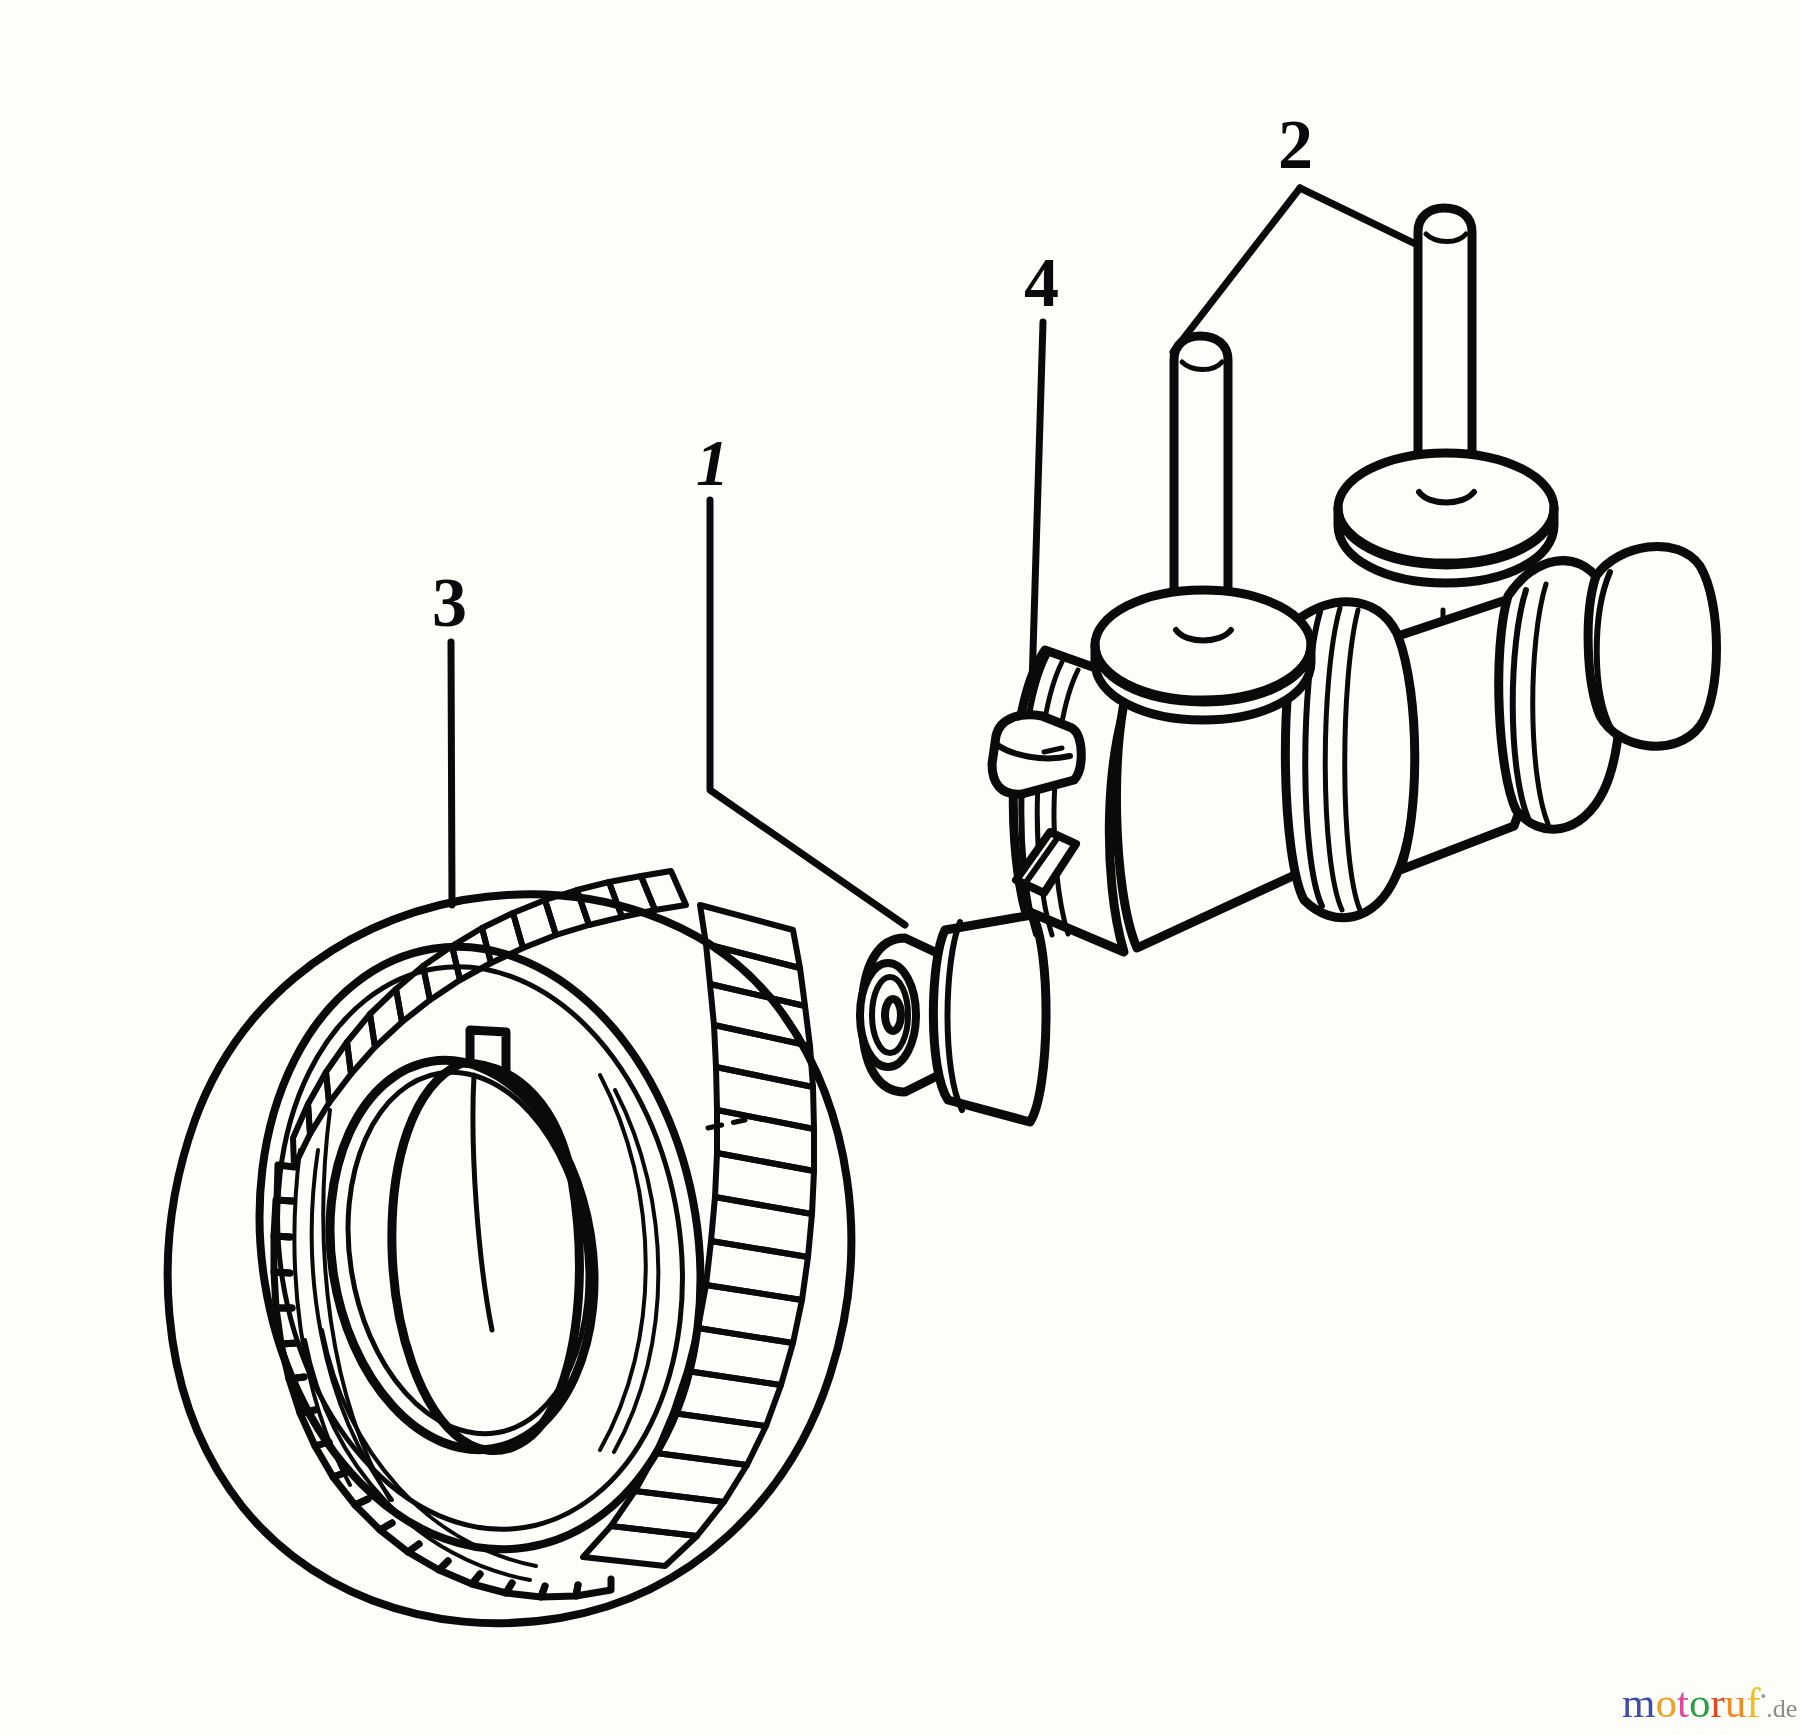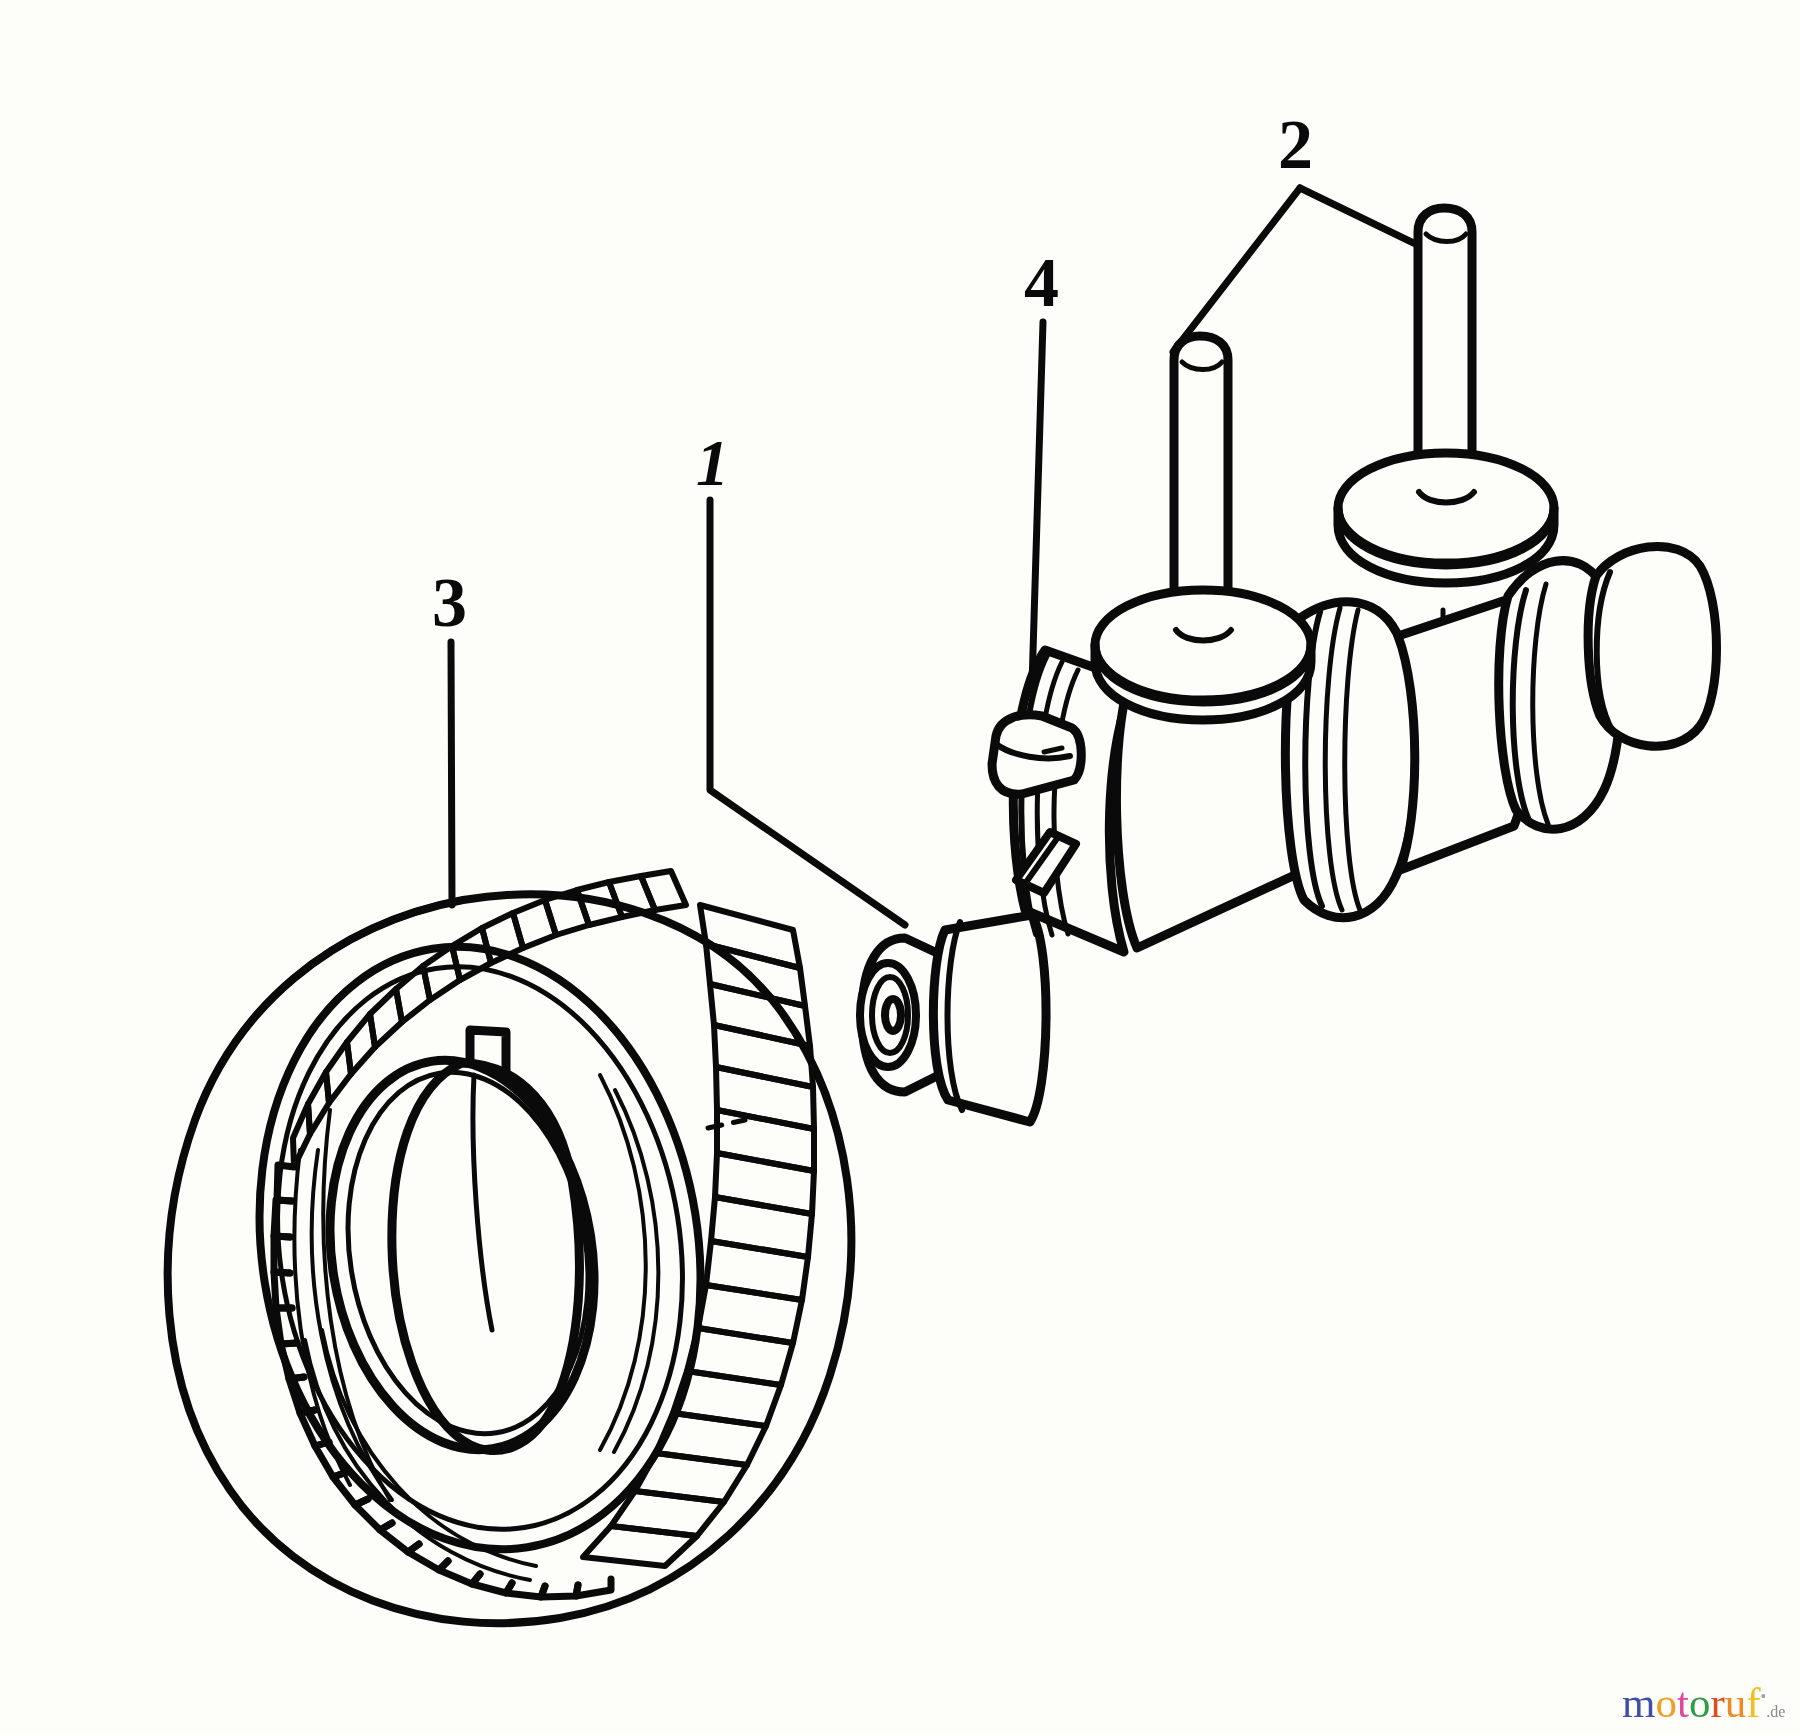--- a/index.html
+++ b/index.html
@@ -31,21 +31,21 @@
     position:absolute;
     left:1622px;top:1678px;
     font-family:"Liberation Serif",serif;
     font-size:43px;
     font-weight:400;
     letter-spacing:0px;
     white-space:nowrap;
     user-select:none;
   }
   #watermark .wm-l{display:inline-block;text-align:right;}
-  #watermark .wm-de{font-size:16px;color:#8a8a8a;vertical-align:baseline;}
+  #watermark .wm-de{font-size:26px;color:#8a8a8a;vertical-align:baseline;}
   #watermark .wm-dot{font-size:16px;vertical-align:super;}
 </style>
 </head>
 <body>
 
 <div id="page">
 
   <svg id="diagram-svg" viewBox="0 0 1800 1735">
     <defs>
       <style>

